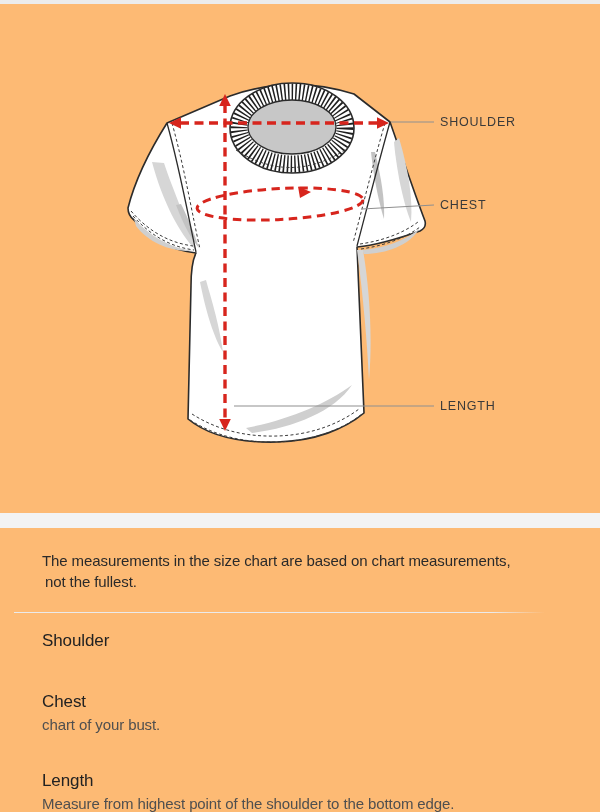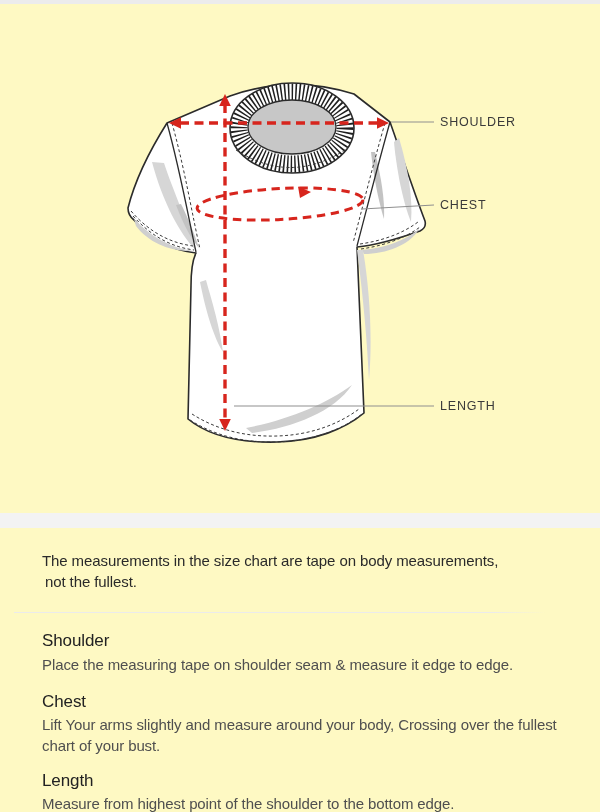--- a/index.html
+++ b/index.html
@@ -1,17 +1,17 @@
 <!DOCTYPE html>
 <html style="--measure-red: #d7251d; --band-gray: #f3f3f3; --shade-gray: #d6d6d6;"><head>
 <meta charset="utf-8">
 <style>
   html,body{margin:0;padding:0;}
   .page{
-    position:relative;width:600px;height:812px;background:#fef9c3;
+    position:relative;width:600px;height:812px;background:#fdba74;
     overflow:hidden;font-family:"Liberation Sans","DejaVu Sans",sans-serif;
   }
   .top-strip{position:absolute;left:0;top:0;width:600px;height:4px;background:#ececec;}
   .diagram-svg{position:absolute;left:0;top:0;width:600px;height:512px;}
 
   
   .outline{fill:#ffffff;stroke:#2b2b2b;stroke-width:1.6;stroke-linejoin:round;}
   .seam{fill:none;stroke:#2b2b2b;stroke-width:1.3;}
   .stitch{fill:none;stroke:#3a3a3a;stroke-width:1;stroke-dasharray:3 2.4;}
   .shade{fill:#d6d6d6;}
@@ -117,31 +117,29 @@
       <text class="diagram-label" x="440" y="209">CHEST</text>
 
       <line class="leader" x1="234" y1="406" x2="434" y2="406"></line>
       <text class="diagram-label" x="440" y="410">LENGTH</text>
     </g>
   </svg>
 
   <div class="band"></div>
 
   <div class="note">
-    <span class="l1">The measurements in the size chart are tape on body measurements,</span>
+    <span class="l1">The measurements in the size chart are based on chart measurements,</span>
     <span class="l2">not the fullest.</span>
   </div>
 
   <div class="divider"></div>
 
   <div class="sec-heading h-shoulder">Shoulder</div>
-  <div class="sec-desc d-shoulder">Place the measuring tape on shoulder seam &amp; measure it edge to edge.</div>
 
   <div class="sec-heading h-chest">Chest</div>
   <div class="sec-desc d-chest">
-    <span style="display:block">Lift Your arms slightly and measure around your body, Crossing over the fullest</span>
     <span style="display:block">chart of your bust.</span>
   </div>
 
   <div class="sec-heading h-length">Length</div>
   <div class="sec-desc d-length">Measure from highest point of the shoulder to the bottom edge.</div>
 
 </div>
 
 </body></html>

